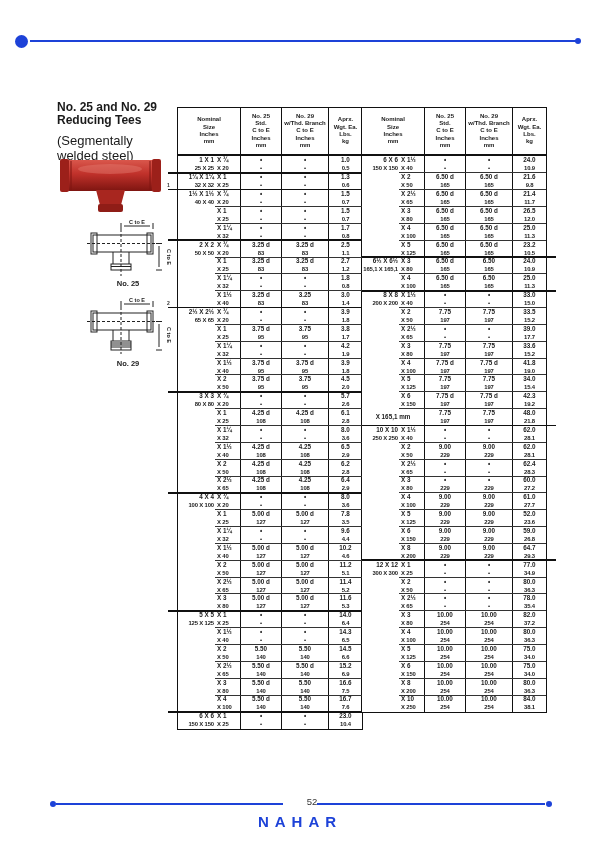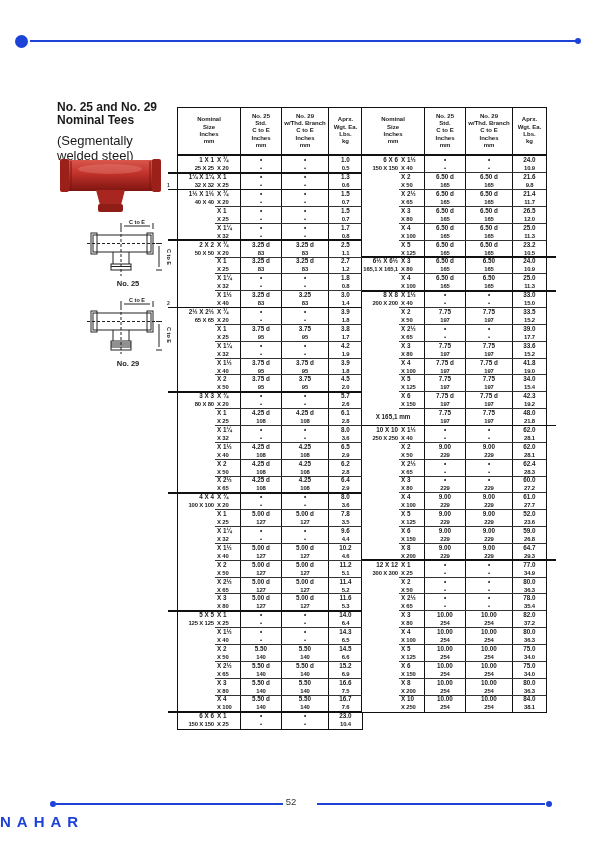--- a/index.html
+++ b/index.html
@@ -58,39 +58,39 @@
   .slabel{width:23px;display:flex;flex-direction:column;justify-content:center;}
   .bc.w1.wide{flex-direction:row;justify-content:center;align-items:center;}
 
   
   .frule{position:absolute;top:803px;height:1.5px;background:#1d42d8;}
   #frule-l{left:56px;width:227px;}
   #frule-r{left:317px;width:228px;}
   .fdot{width:6px;height:6px;top:801px;}
   #fdot-l{left:50px;}
   #fdot-r{left:546px;}
-  .page-num{position:absolute;left:274px;top:796px;width:34px;text-align:center;
+  .page-num{position:absolute;left:295px;top:796px;width:34px;text-align:center;
       font-size:9.5px;color:#333;}
-  .brand{position:absolute;left:0;top:813px;width:600px;text-align:left;
+  .brand{position:absolute;left:0;top:813px;width:600px;text-align:center;
       font-size:15px;font-weight:bold;letter-spacing:6px;color:#1d42d8;}
   svg .dline{stroke:#222;stroke-width:1;fill:none;}
   svg .dtxt{font-size:5.5px;fill:#222;font-weight:bold;}
 </style>
 </head>
 <body>
 
 <div class="page">
 
   <div class="top-rule"></div>
   <div class="dot dot-big"></div>
   <div class="dot dot-small-r"></div>
 
   <div class="sidebar">
     <div class="sb-title">No. 25 and No. 29</div>
-    <div class="sb-title">Nominal Tees</div>
+    <div class="sb-title">Reducing Tees</div>
     <div class="sb-sub">(Segmentally welded steel)</div>
 
     <svg class="photo" width="105" height="62" viewBox="0 0 105 62">
       <defs>
         <linearGradient id="rg" x1="0" y1="0" x2="0" y2="1">
           <stop offset="0" stop-color="#d9574c"></stop>
           <stop offset="0.45" stop-color="#c0312a"></stop>
           <stop offset="1" stop-color="#7e1511"></stop>
         </linearGradient>
       </defs>

